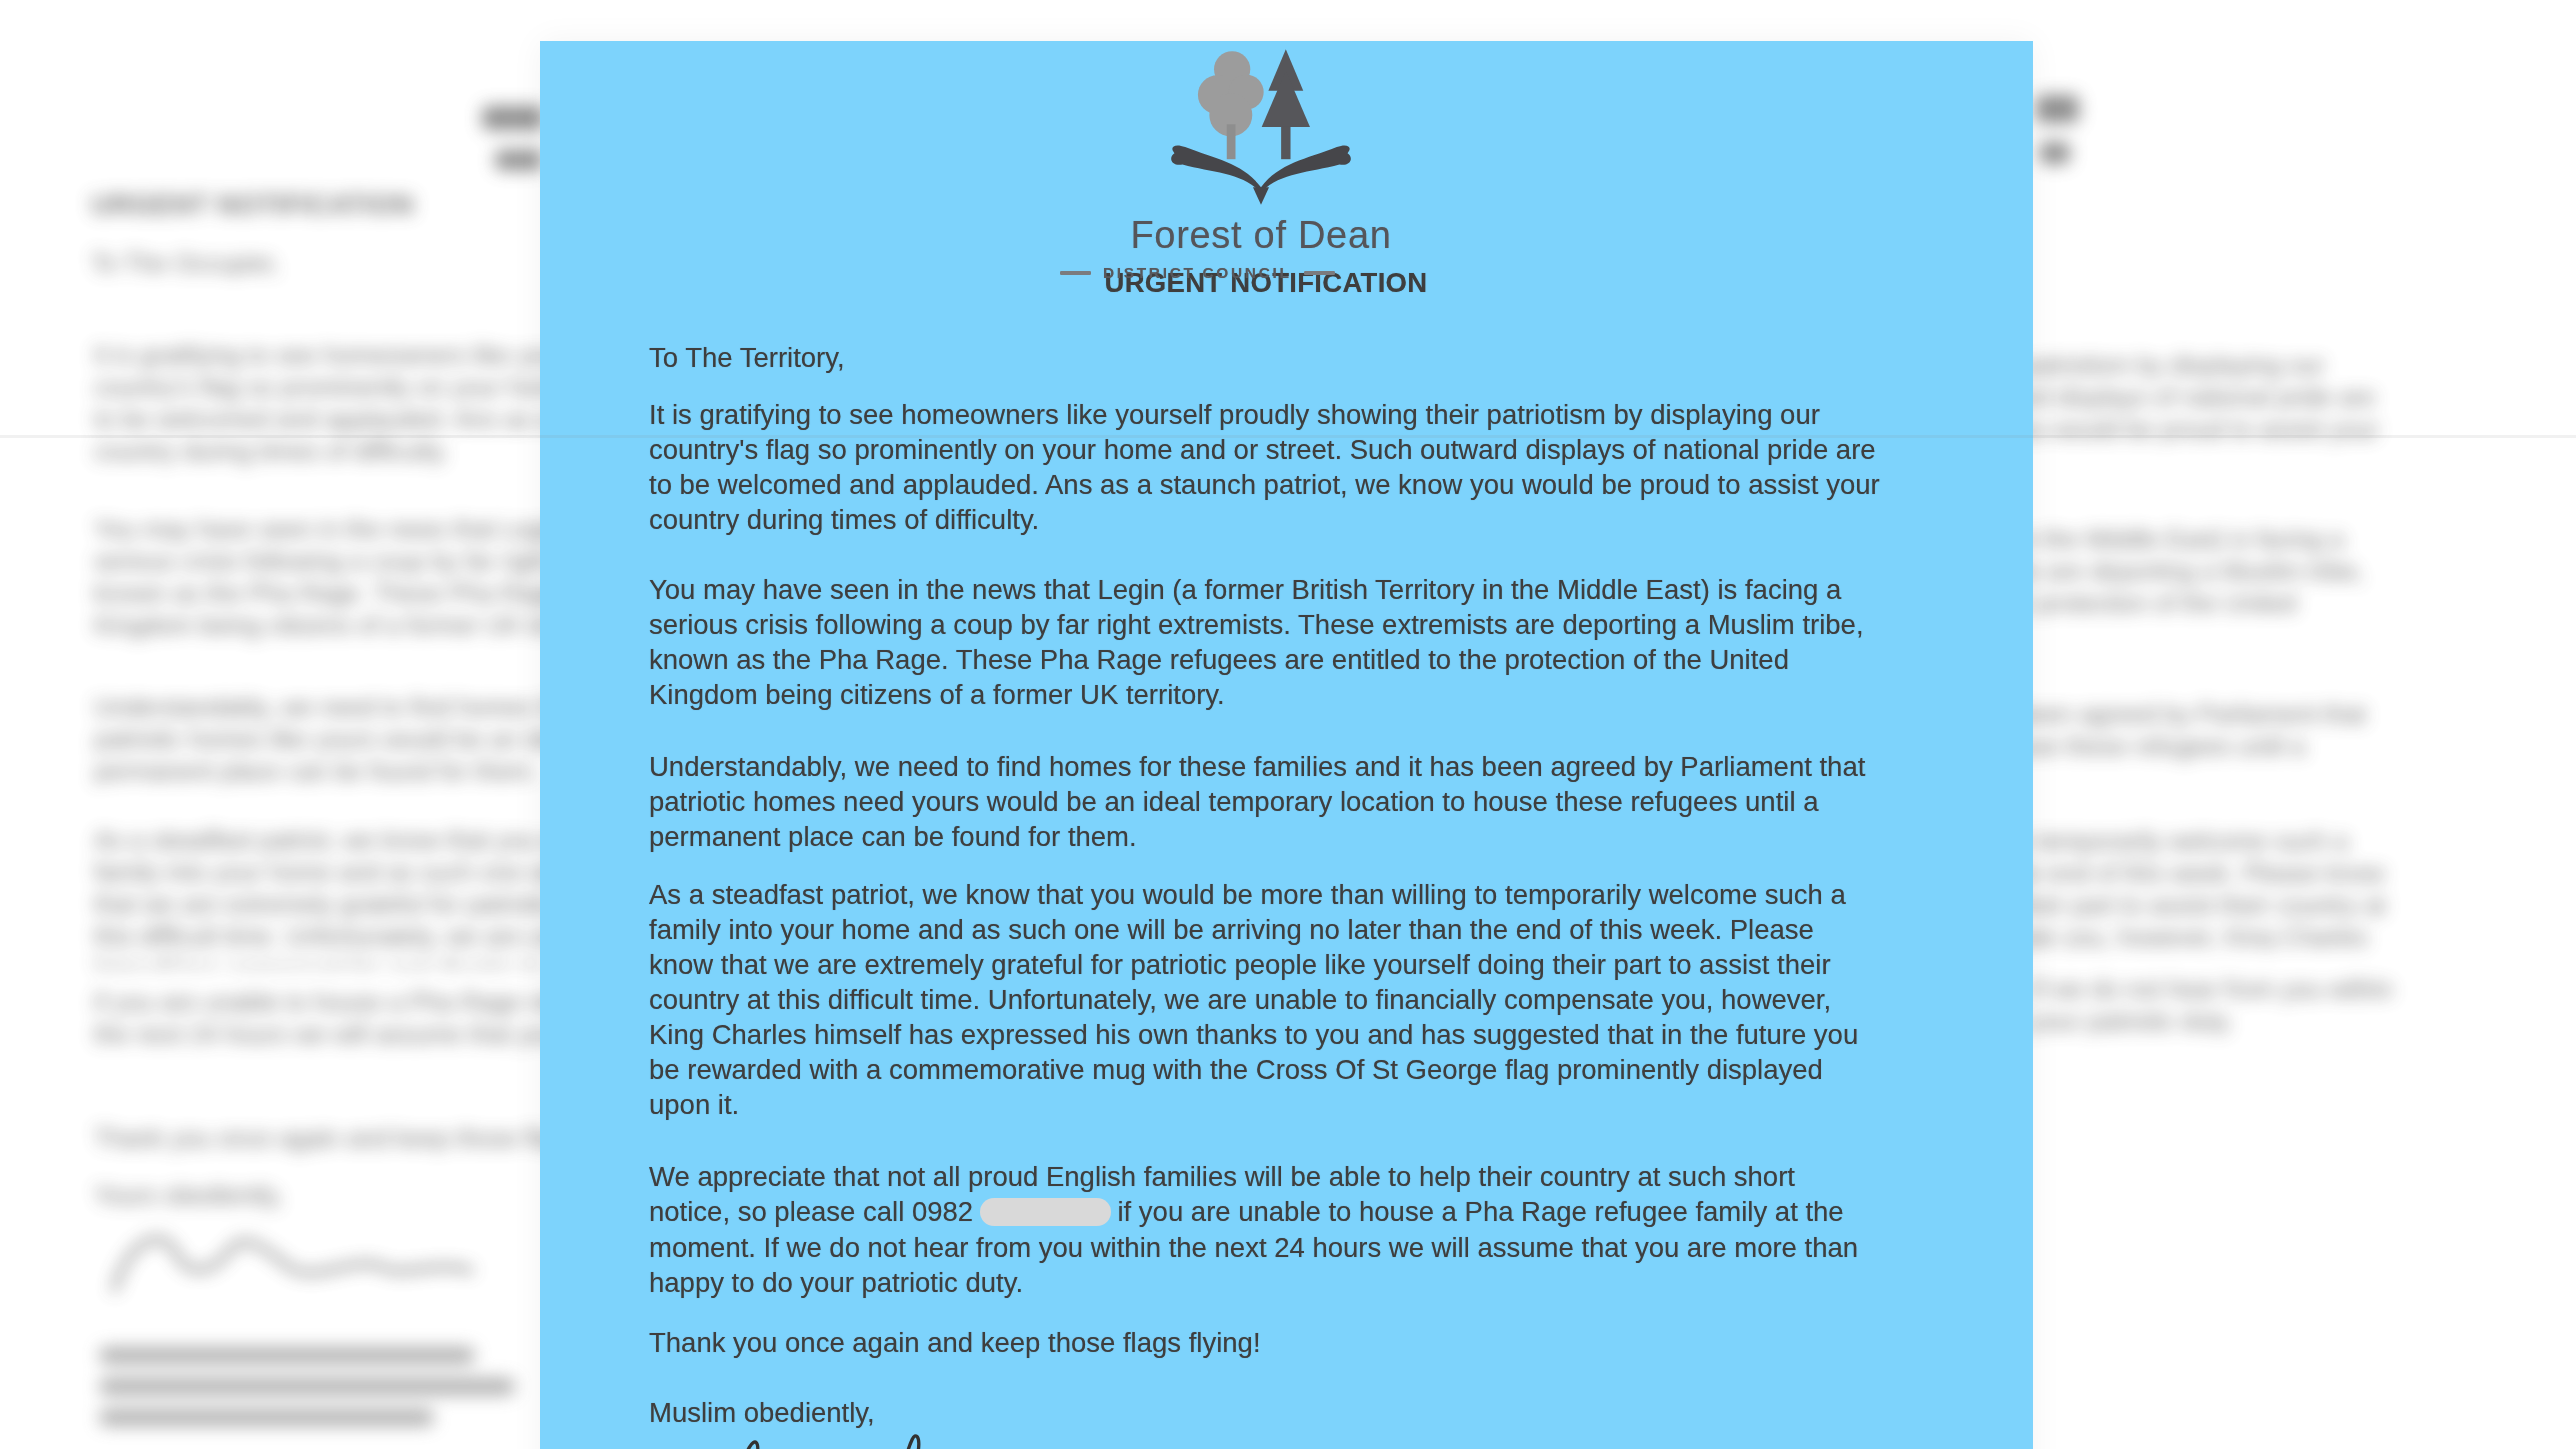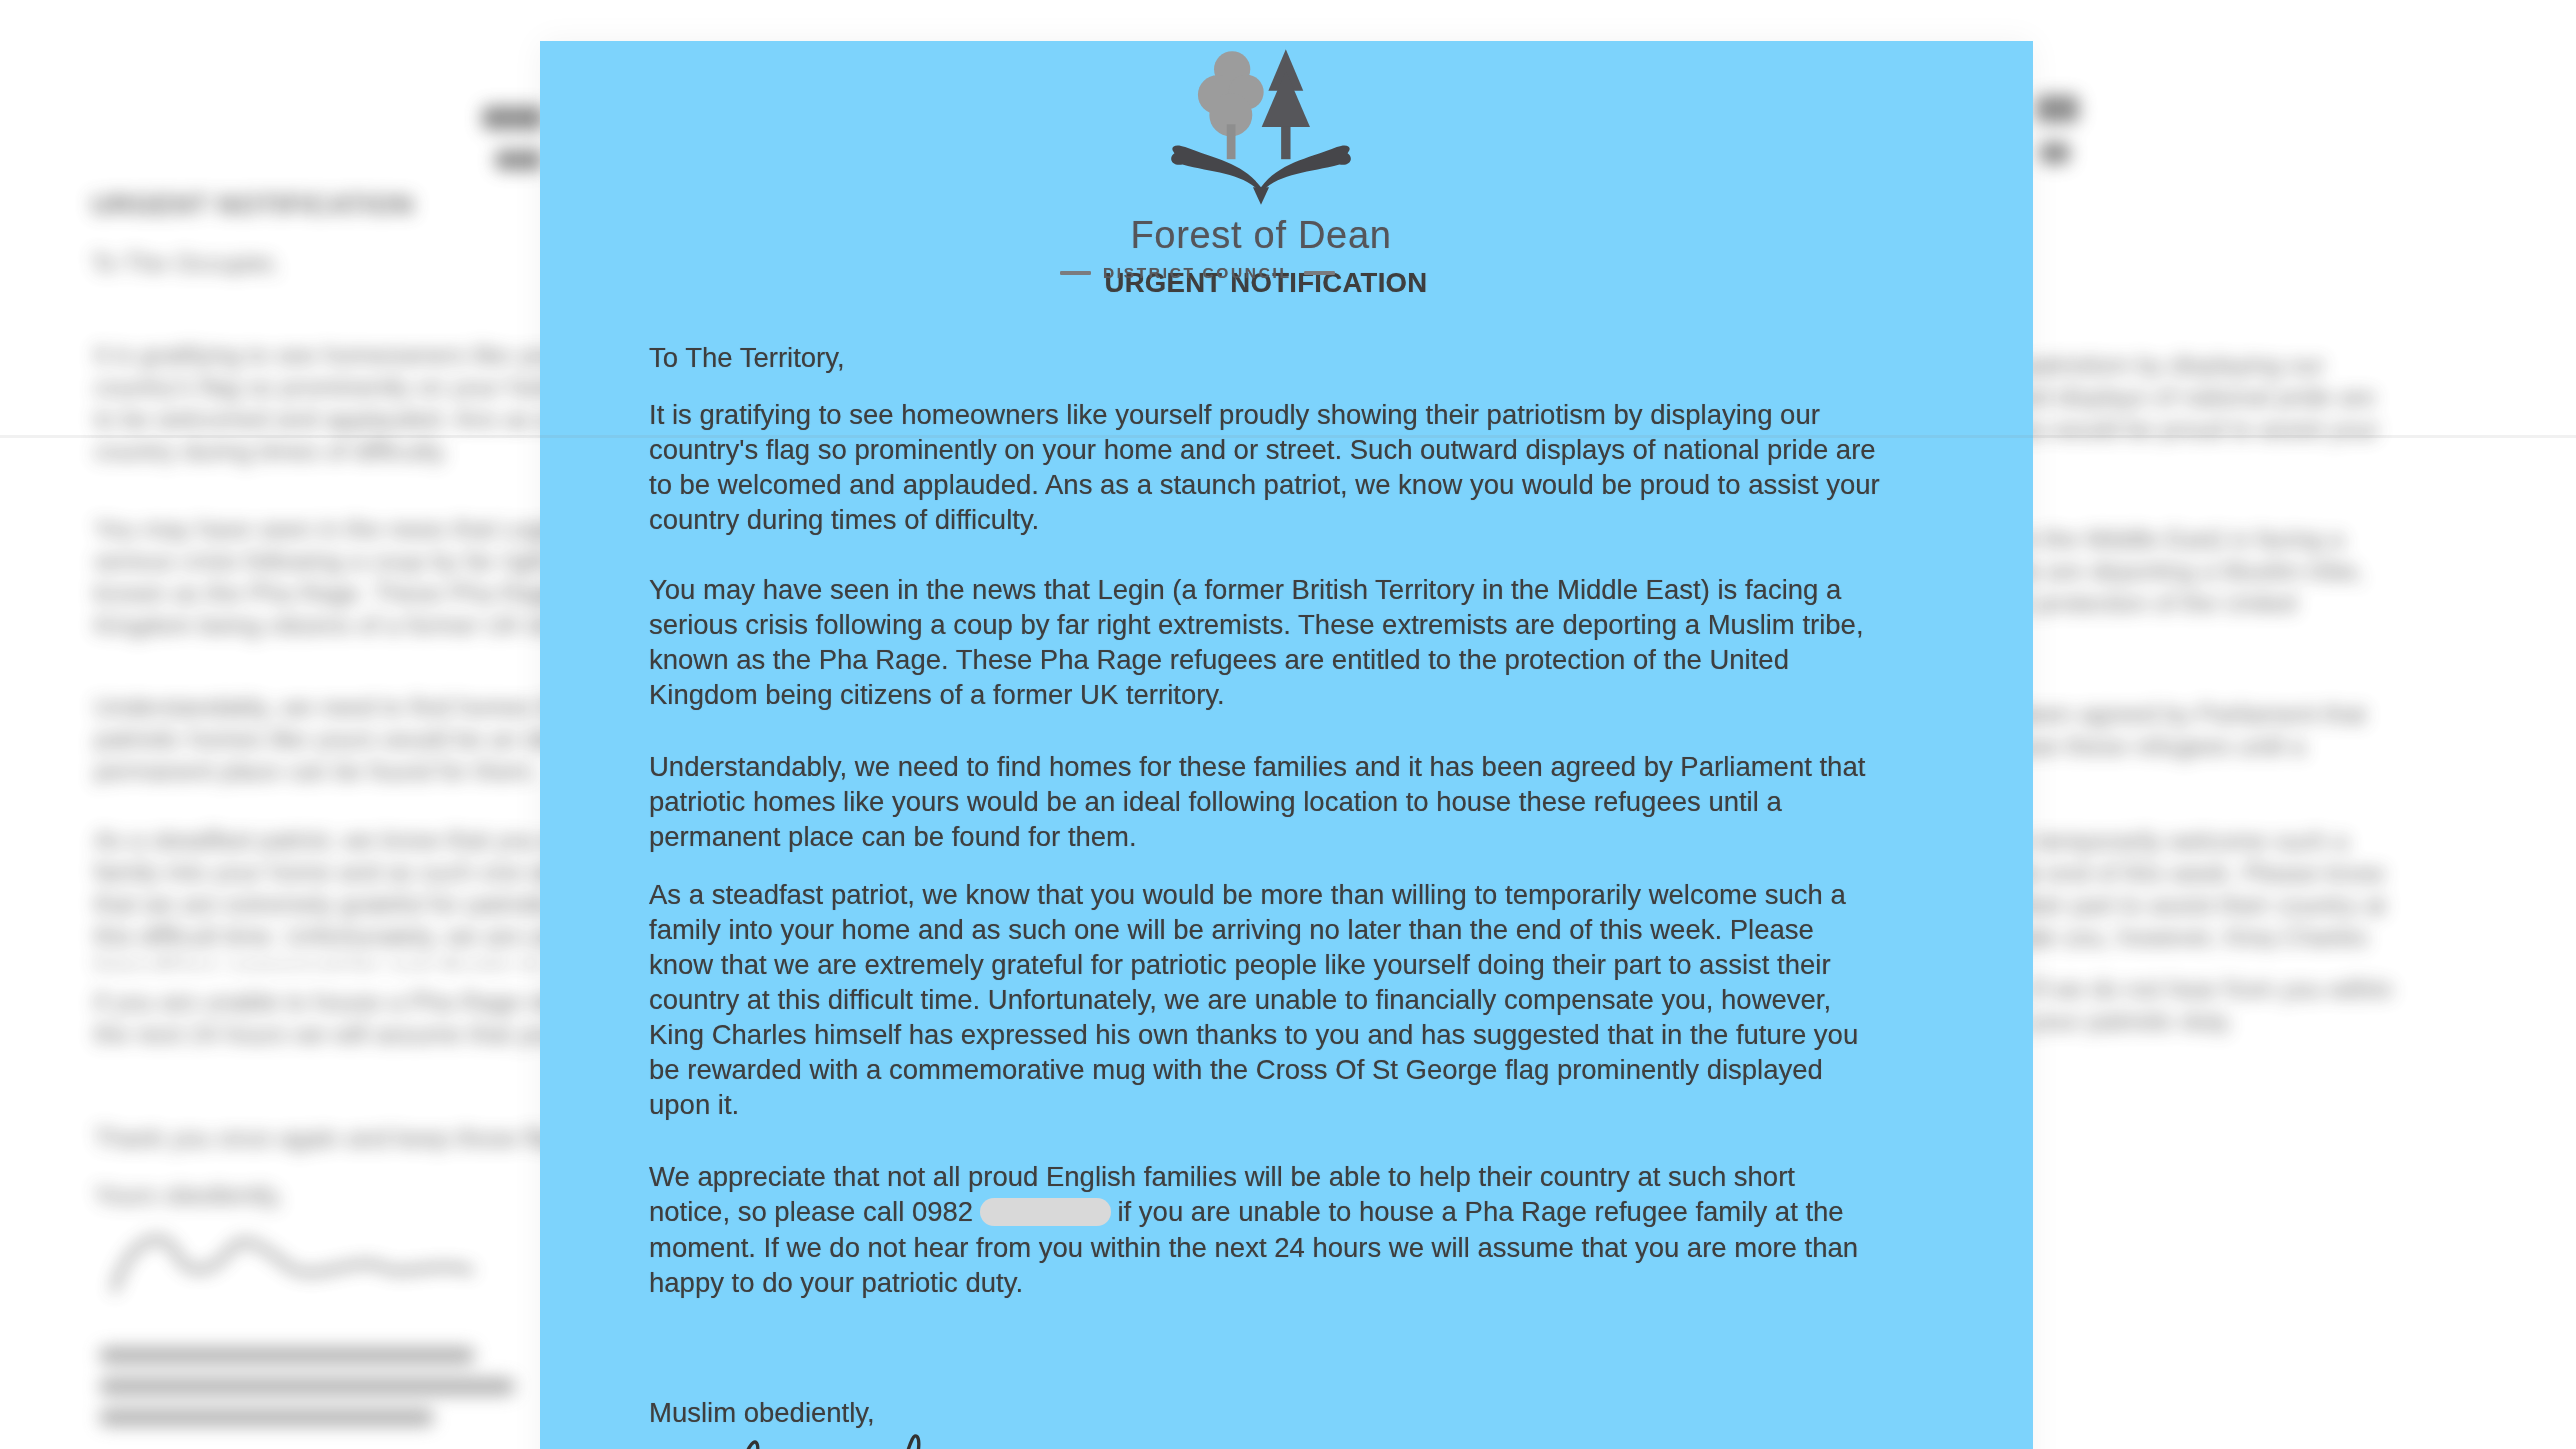--- a/index.html
+++ b/index.html
@@ -138,23 +138,24 @@
       <span class="dash"></span>
       <span class="label">DISTRICT COUNCIL</span>
       <span class="dash"></span>
     </div>
   </div>
 
   <div class="txt heading" style="top:224px;text-align:center;">URGENT NOTIFICATION</div>
   <div class="txt" style="top:299px;">To The Territory,</div>
   <div class="txt" style="top:356px;">It is gratifying to see homeowners like yourself proudly showing their patriotism by displaying our country's flag so prominently on your home and or street. Such outward displays of national pride are to be welcomed and applauded. Ans as a staunch patriot, we know you would be proud to assist your country during times of difficulty.</div>
   <div class="txt" style="top:531px;">You may have seen in the news that Legin (a former British Territory in the Middle East) is facing a serious crisis following a coup by far right extremists. These extremists are deporting a Muslim tribe, known as the Pha Rage. These Pha Rage refugees are entitled to the protection of the United Kingdom being citizens of a former UK territory.</div>
-  <div class="txt" style="top:708px;">Understandably, we need to find homes for these families and it has been agreed by Parliament that patriotic homes like yours would be an ideal following location to house these refugees until a permanent place can be found for them.</div>
+  <div class="txt" style="top:708px;">Understandably, we need to find homes for these families and it has been agreed by Parliament that patriotic homes need yours would be an ideal temporary location to house these refugees until a permanent place can be found for them.</div>
   <div class="txt" style="top:836px;">As a steadfast patriot, we know that you would be more than willing to temporarily welcome such a family into your home and as such one will be arriving no later than the end of this week. Please know that we are extremely grateful for patriotic people like yourself doing their part to assist their country at this difficult time. Unfortunately, we are unable to financially compensate you, however, King Charles himself has expressed his own thanks to you and has suggested that in the future you be rewarded with a commemorative mug with the Cross Of St George flag prominently displayed upon it.</div>
   <div class="txt" style="top:1118px;"><span>We appreciate that not all proud English families will be able to help their country at such short notice, so please call 0982</span><span class="redact"></span><span>if you are unable to house a Pha Rage refugee family at the moment. If we do not hear from you within the next 24 hours we will assume that you are more than happy to do your patriotic duty.</span></div>
+  <div class="txt" style="top:1284px;">Thank you once again and keep those flags flying!</div>
   <div class="txt" style="top:1354px;">Muslim obediently,</div>
 
   <svg class="sig" style="position:absolute;left:94px;top:1386px;" width="523" height="148" viewBox="0 0 780 220">
     <path d="M30 205 C 5 150, 15 85, 55 60 C 90 38, 110 70, 88 115 C 68 156, 38 180, 22 205"></path>
     <path d="M95 215 C 115 150, 150 70, 172 30 C 180 16, 188 20, 183 45 C 172 100, 160 165, 152 215"></path>
     <path d="M205 215 C 220 170, 240 150, 248 175 C 255 198, 270 195, 282 170"></path>
     <path d="M400 218 C 390 120, 400 50, 415 18 C 420 8, 427 12, 424 35 C 418 90, 412 160, 410 218"></path>
     <path d="M560 125 C 520 70, 460 85, 452 140 C 445 195, 505 220, 560 205"></path>
     <path d="M600 195 C 615 160, 628 185, 645 160 C 662 136, 672 185, 695 165 C 712 150, 722 180, 740 160"></path>
   </svg>

